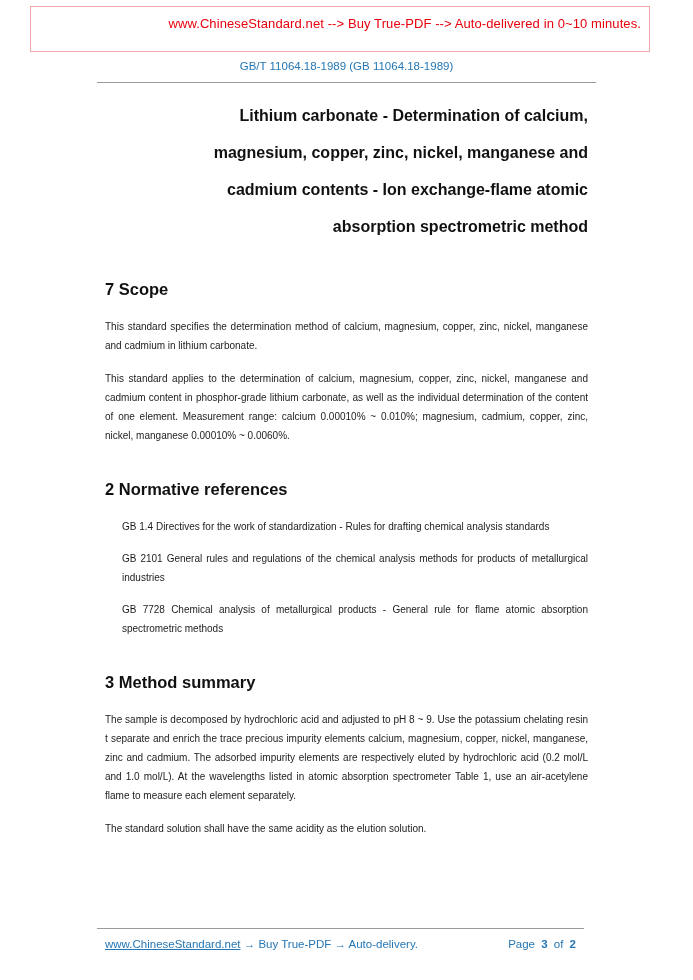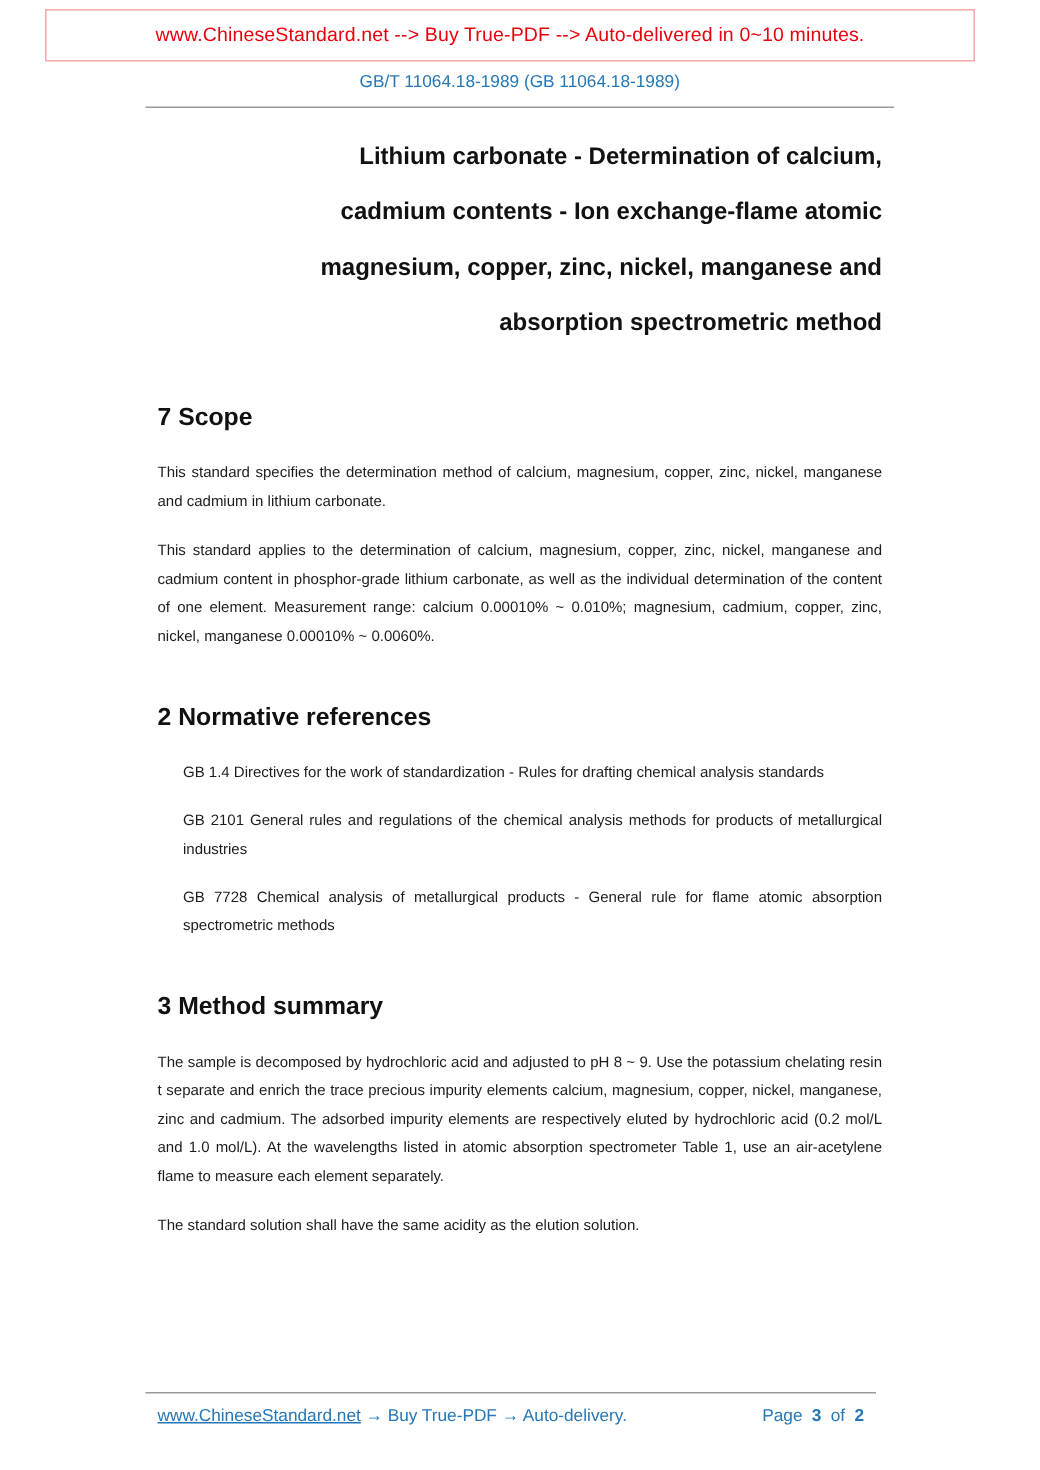--- a/index.html
+++ b/index.html
@@ -10,22 +10,22 @@
     color: #1a1a1a;
     position: relative;
     overflow: hidden;
   }
   .page { position: relative; width: 693px; height: 980px; background: #fff; }
 
   
   .banner {
     margin: 6px 43px 0 30px;
     border: 1px solid #f1a8a8;
-    padding: 7px 8px 8px 8px;
-    text-align: center;
+    padding: 7px 8px 19px 8px;
+    text-align: right;
   }
   .banner-text { color: #e8000d; font-size: 13px; letter-spacing: 0.1px; }
 
   .std-code {
     margin-top: 8px;
     text-align: center;
     color: #2577b5;
     font-size: 11.5px;
   }
 
@@ -101,22 +101,22 @@
   </div>
 
   <div class="std-code">GB/T 11064.18-1989 (GB 11064.18-1989)</div>
 
   <hr class="rule">
 
   <div class="content">
 
     <h1 class="title-block">
       <div class="title-line">Lithium carbonate - Determination of calcium,</div>
+      <div class="title-line">magnesium, copper, zinc, nickel, manganese and</div>
       <div class="title-line">cadmium contents - Ion exchange-flame atomic</div>
-      <div class="title-line">magnesium, copper, zinc, nickel, manganese and</div>
       <div class="title-line">absorption spectrometric method</div>
     </h1>
 
     <h2 class="section">7 Scope</h2>
     <p class="body">This standard specifies the determination method of calcium, magnesium, copper, zinc, nickel, manganese and cadmium in lithium carbonate.</p>
     <p class="body">This standard applies to the determination of calcium, magnesium, copper, zinc, nickel, manganese and cadmium content in phosphor-grade lithium carbonate, as well as the individual determination of the content of one element. Measurement range: calcium 0.00010% ~ 0.010%; magnesium, cadmium, copper, zinc, nickel, manganese 0.00010% ~ 0.0060%.</p>
 
     <h2 class="section">2 Normative references</h2>
     <p class="body ref">GB 1.4 Directives for the work of standardization - Rules for drafting chemical analysis standards</p>
     <p class="body ref">GB 2101 General rules and regulations of the chemical analysis methods for products of metallurgical industries</p>

